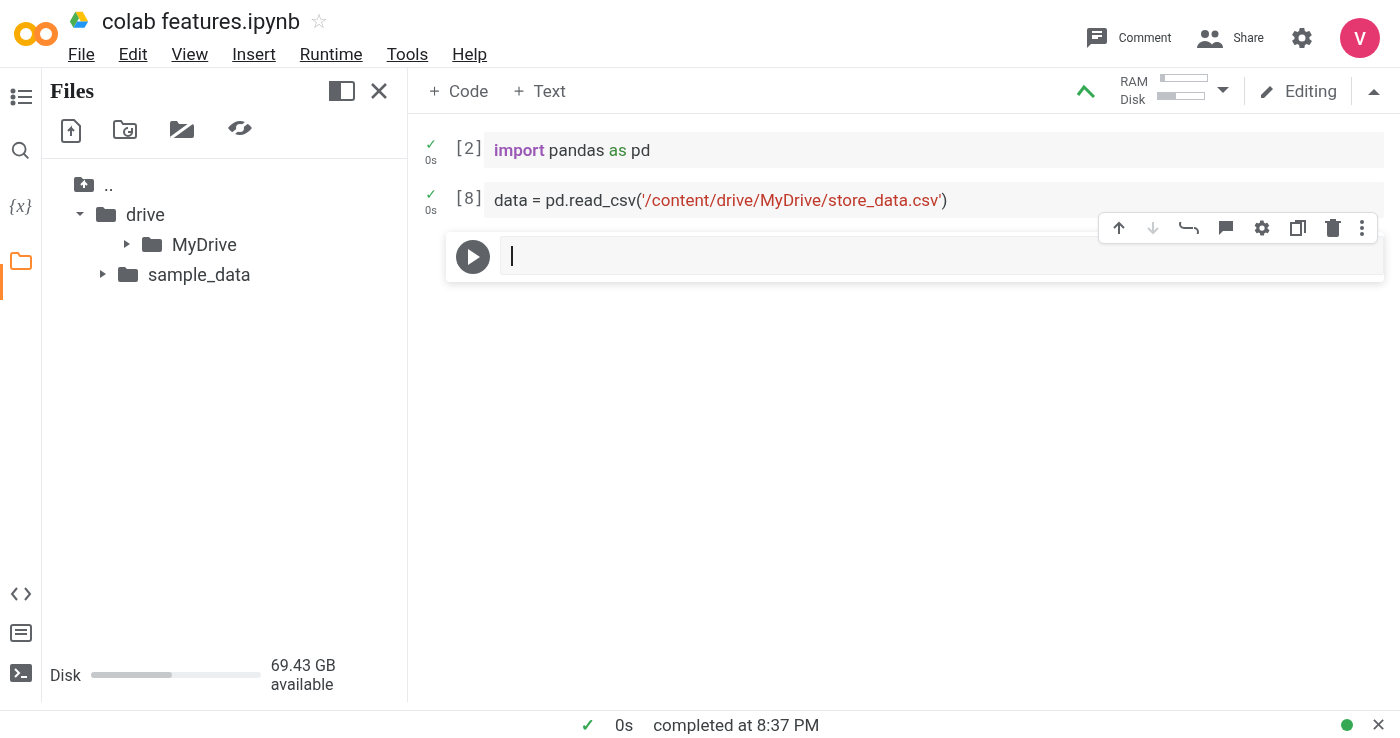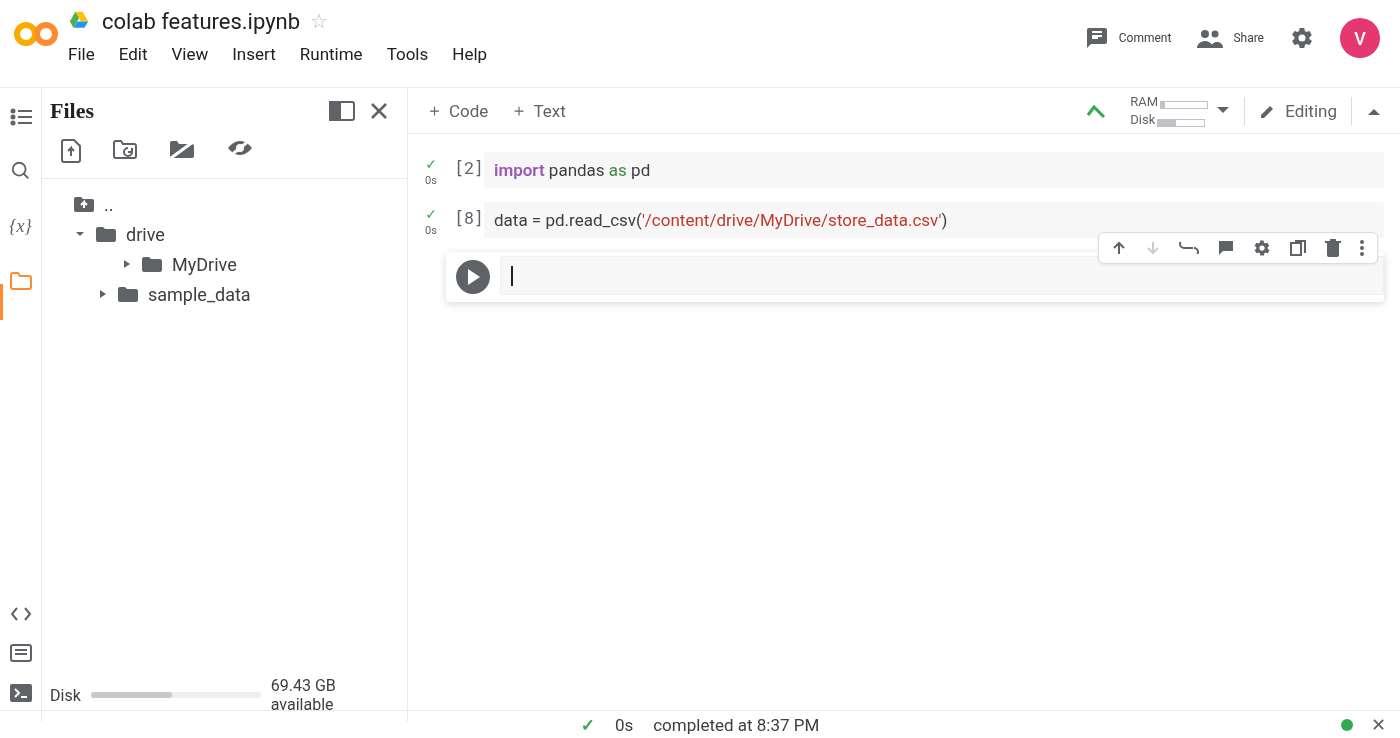--- a/index.html
+++ b/index.html
@@ -14,29 +14,29 @@
     --success:#34a853;
     --orange:#ff8a30;
     --orange2:#f9ab00;
     --avatar:#e63870;
   }
   *{box-sizing:border-box;font-family:"Google Sans",Roboto,Arial,sans-serif;}
   body{margin:0;width:1400px;height:738px;overflow:hidden;color:var(--text);background:#fff;position:relative;}
   svg{display:block;}
 
   
-  .hdr{display:flex;align-items:flex-start;height:88px;padding:6px 10px 0 10px;border-bottom:1px solid var(--border);}
+  .hdr{display:flex;align-items:flex-start;height:68px;padding:6px 10px 0 10px;border-bottom:1px solid var(--border);}
   .logo{width:48px;height:48px;margin:4px 8px 0 2px;display:flex;align-items:center;justify-content:center;}
   .doc-col{display:flex;flex-direction:column;flex:1;min-width:0;}
   .doc-row{display:flex;align-items:center;gap:10px;height:30px;}
   .drive-icon{width:24px;height:24px;}
   .doc-title{font-size:22px;color:#202124;}
   .star{color:#bdbdbd;font-size:20px;}
   .menus{display:flex;gap:24px;padding-top:8px;font-size:17px;color:#202124;}
-  .menus span{cursor:pointer;}
+  .menus span{cursor:pointer;text-decoration:underline;}
   .hdr-right{display:flex;align-items:center;gap:26px;padding-top:12px;padding-right:10px;}
   .hdr-btn{display:flex;align-items:center;gap:10px;color:var(--text);font-size:12px;cursor:pointer;}
   .avatar{width:40px;height:40px;border-radius:50%;background:var(--avatar);color:#fff;display:flex;align-items:center;justify-content:center;font-size:18px;font-weight:500;}
 
   
   .body{display:flex;height:calc(100% - 76px - 28px);}
 
   
   .rail{width:42px;border-right:1px solid var(--border);display:flex;flex-direction:column;align-items:center;padding-top:20px;gap:34px;color:var(--text2);position:relative;}
   .rail-bottom{position:absolute;bottom:20px;display:flex;flex-direction:column;align-items:center;gap:22px;}
@@ -61,21 +61,21 @@
   .disk-bar::after{content:"";position:absolute;left:0;top:0;height:100%;width:48%;background:#c6c9cc;border-radius:3px;}
 
   
   .nb{flex:1;display:flex;flex-direction:column;min-width:0;position:relative;}
   .tb{display:flex;align-items:center;height:46px;padding:0 18px;border-bottom:1px solid var(--border);color:var(--text2);font-size:17px;}
   .tb-left{display:flex;gap:22px;}
   .tb-btn{display:flex;align-items:center;gap:6px;cursor:pointer;}
   .tb-right{margin-left:auto;display:flex;align-items:center;gap:14px;}
   .res{display:flex;align-items:center;gap:8px;}
   .res-bars{display:flex;flex-direction:column;gap:3px;font-size:13px;color:var(--text2);}
-  .res-row{display:flex;align-items:flex-end;gap:2px;margin-left:16px;}
+  .res-row{display:flex;align-items:flex-start;gap:12px;margin-left:16px;}
   .bar{width:48px;height:8px;border:1px solid #bfc3c7;position:relative;background:#fff;}
   .bar::after{content:"";position:absolute;left:0;top:0;height:100%;background:#bfc3c7;}
   .bar.ram::after{width:8%;}
   .bar.disk::after{width:38%;}
   .sep{width:1px;height:28px;background:var(--border2);}
   .editing{display:flex;align-items:center;gap:8px;color:var(--text2);}
   .tb-chev{cursor:pointer;color:var(--text2);}
 
   
   .cells{padding:18px 16px 0 8px;}

